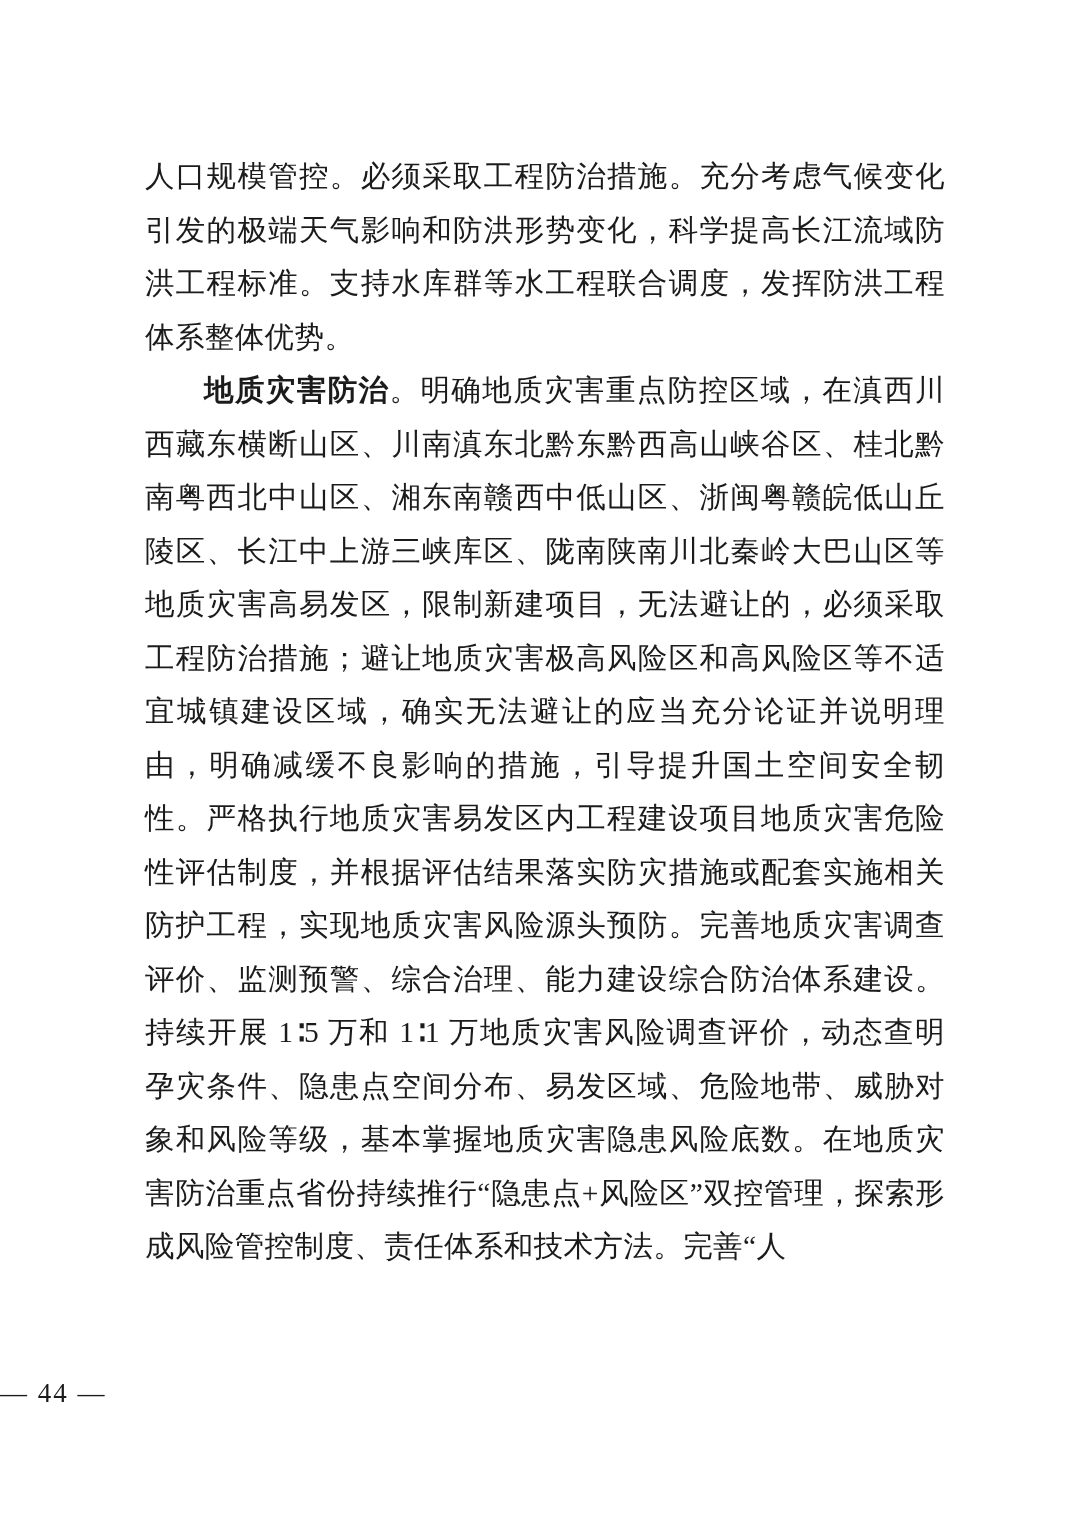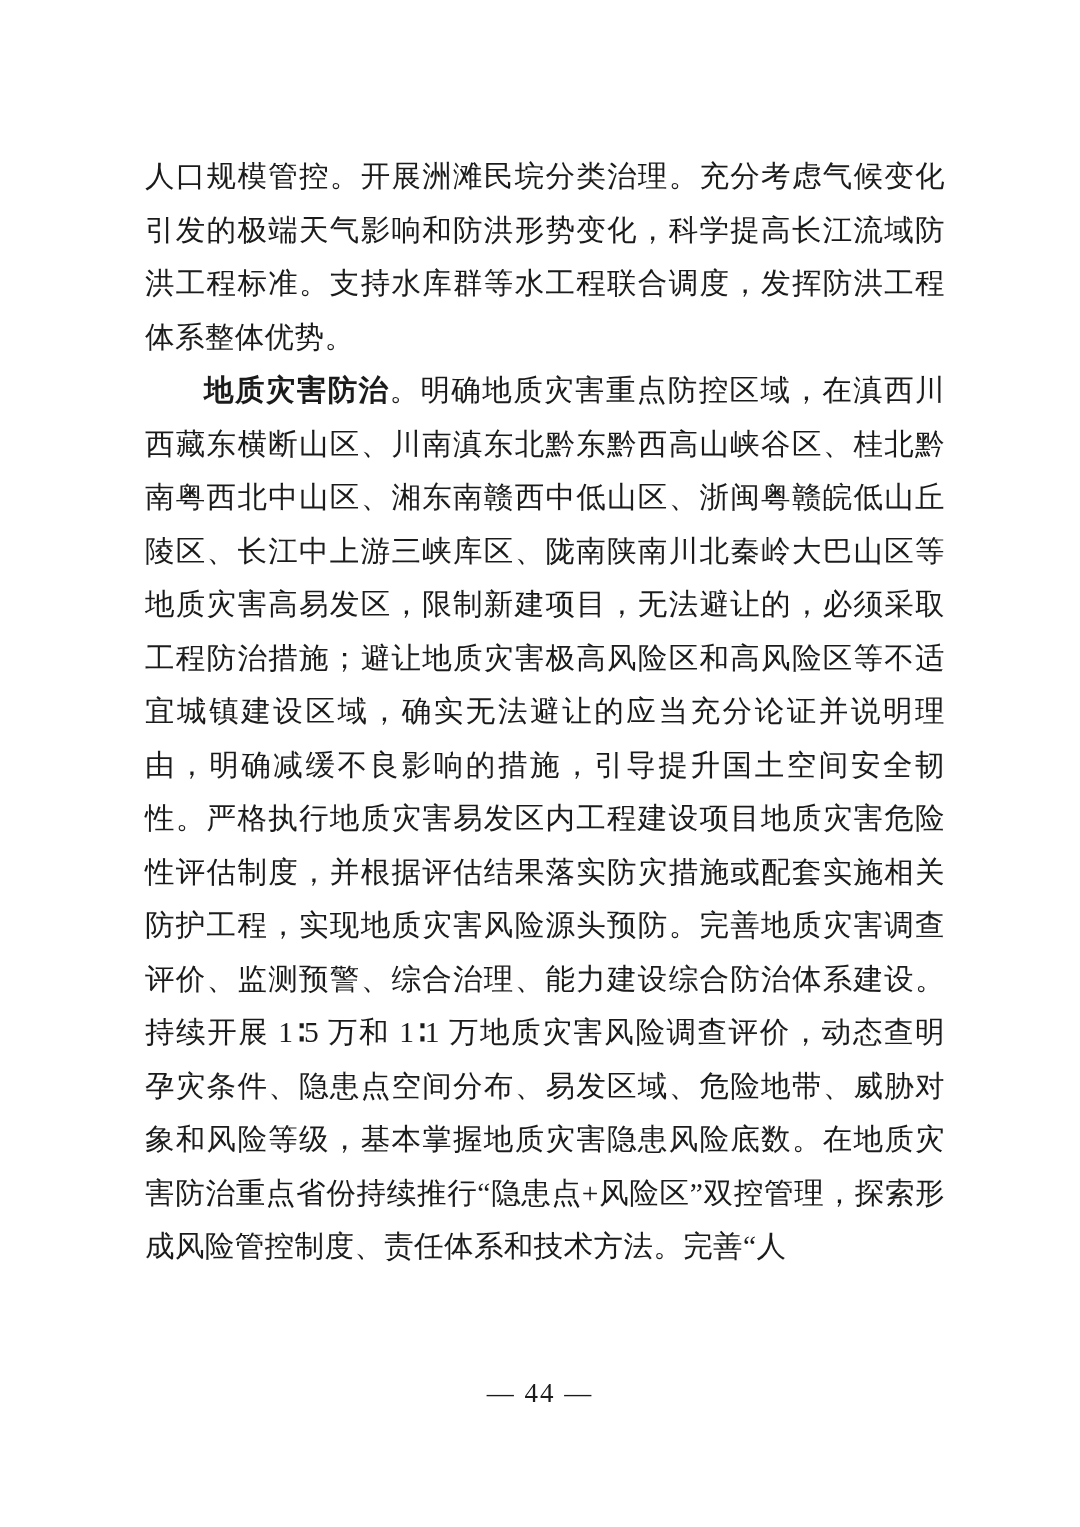--- a/index.html
+++ b/index.html
@@ -40,31 +40,30 @@
     text-indent: 59px;
   }
   .lead {
     font-weight: bold;
   }
   .footer {
     position: absolute;
     left: 0;
     right: 0;
     bottom: 118px;
-    text-align: center;
     font-size: 27px;
     color: #1b1b1b;
     letter-spacing: 2px;
   }
 </style>
 </head>
 <body>
 
 <div class="page">
 
-  <p class="para"><span>人口规模管控。开展洲滩民垸分类治理。充分考虑气候变化引发的极端天气影响和防洪形势变化，科学提高长江流域防洪工程标准。支持水库群等水工程联合调度，发挥防洪工程体系整体优势。</span></p>
+  <p class="para"><span>人口规模管控。必须采取工程防治措施。充分考虑气候变化引发的极端天气影响和防洪形势变化，科学提高长江流域防洪工程标准。支持水库群等水工程联合调度，发挥防洪工程体系整体优势。</span></p>
 
 
   <p class="para indent"><span class="lead">地质灾害防治</span><span>。明确地质灾害重点防控区域，在滇西川西藏东横断山区、川南滇东北黔东黔西高山峡谷区、桂北黔南粤西北中山区、湘东南赣西中低山区、浙闽粤赣皖低山丘陵区、长江中上游三峡库区、陇南陕南川北秦岭大巴山区等地质灾害高易发区，限制新建项目，无法避让的，必须采取工程防治措施；避让地质灾害极高风险区和高风险区等不适宜城镇建设区域，确实无法避让的应当充分论证并说明理由，明确减缓不良影响的措施，引导提升国土空间安全韧性。严格执行地质灾害易发区内工程建设项目地质灾害危险性评估制度，并根据评估结果落实防灾措施或配套实施相关防护工程，实现地质灾害风险源头预防。完善地质灾害调查评价、监测预警、综合治理、能力建设综合防治体系建设。持续开展 1∶5 万和 1∶1 万地质灾害风险调查评价，动态查明孕灾条件、隐患点空间分布、易发区域、危险地带、威胁对象和风险等级，基本掌握地质灾害隐患风险底数。在地质灾害防治重点省份持续推行“隐患点+风险区”双控管理，探索形成风险管控制度、责任体系和技术方法。完善“人</span></p>
 
 </div>
 
 <div class="footer">— 44 —</div>
 
 </body></html>

